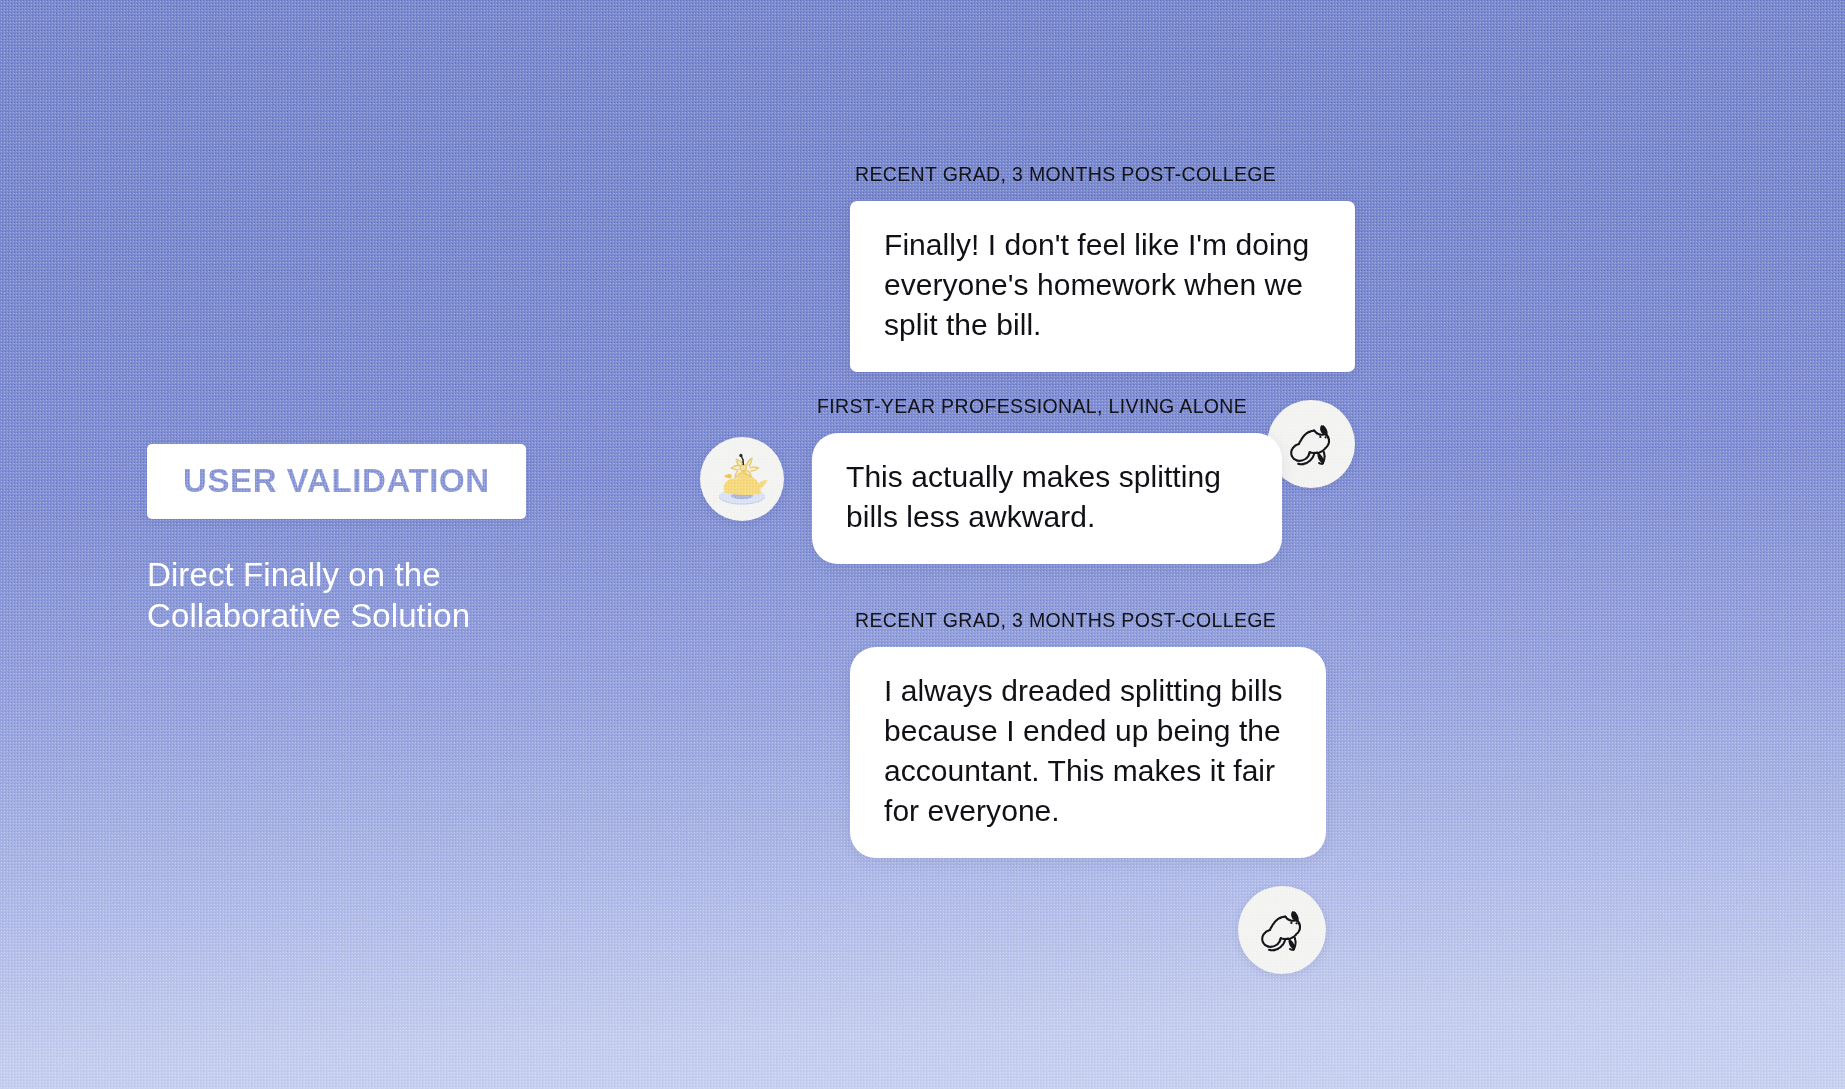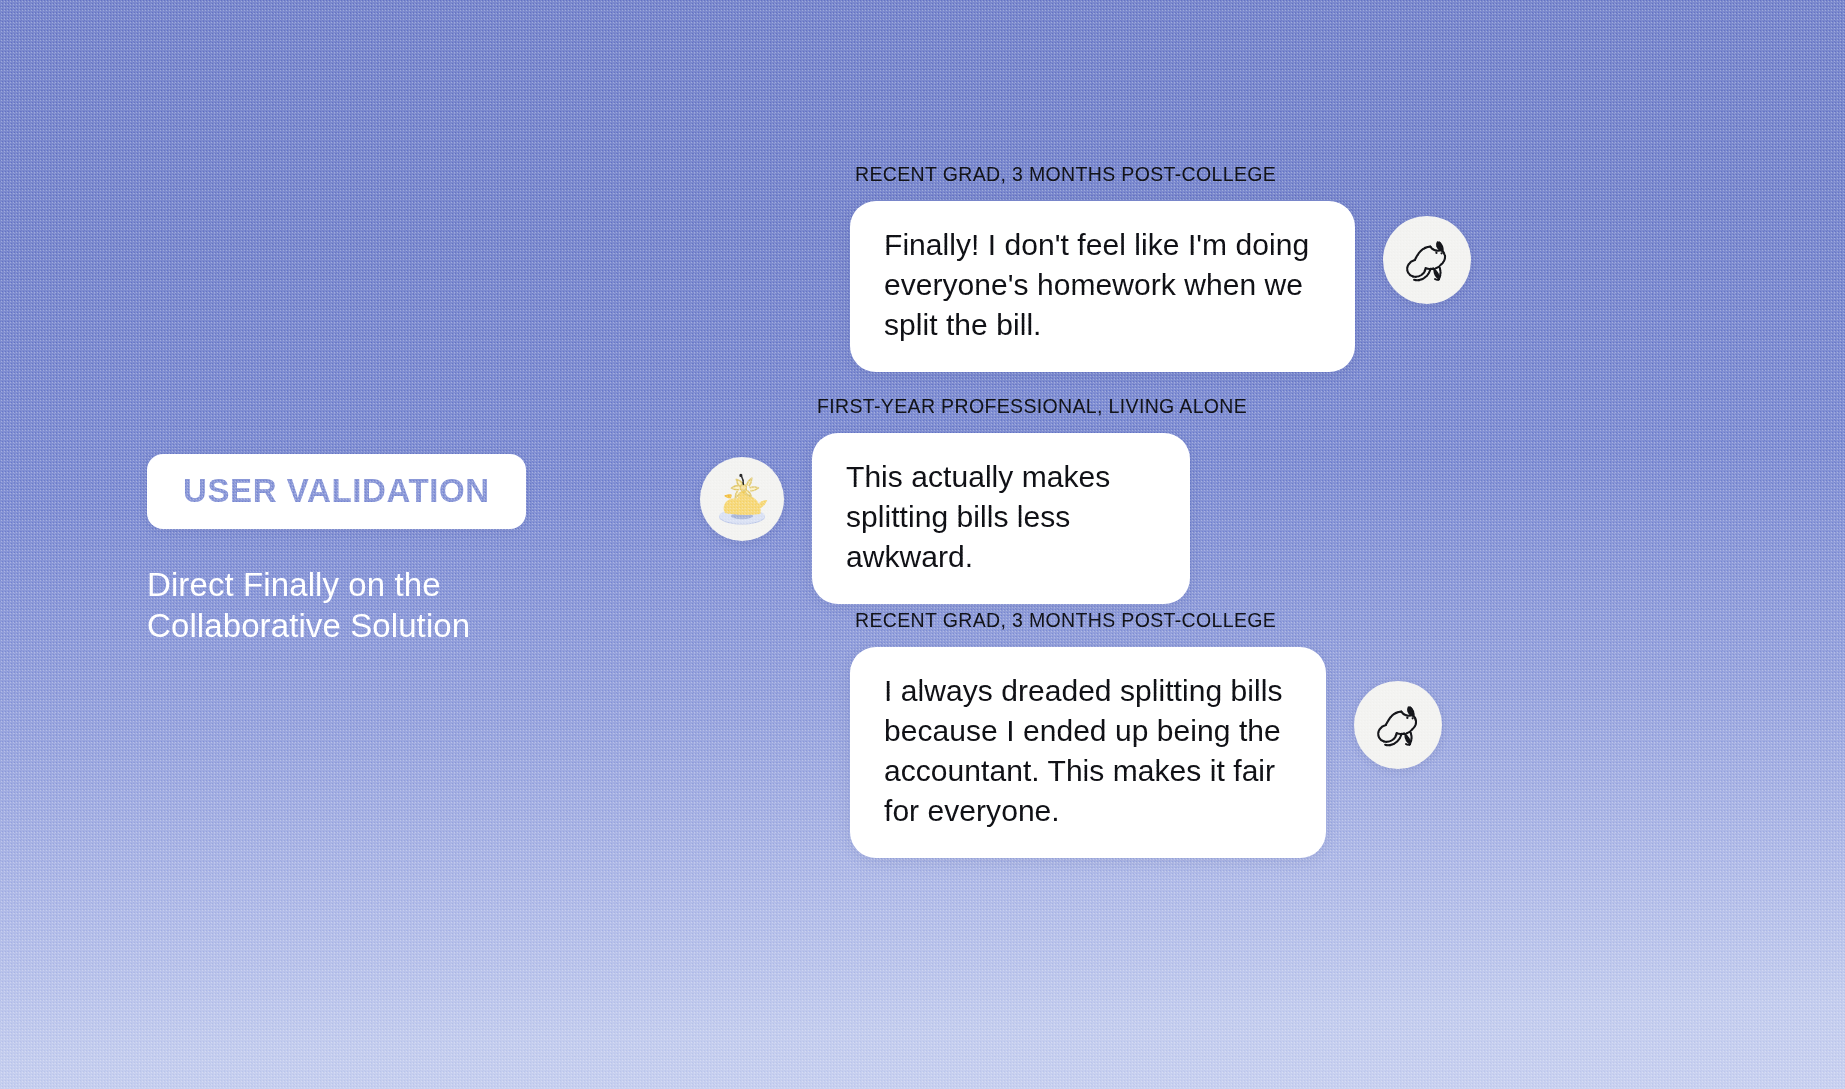--- a/index.html
+++ b/index.html
@@ -44,24 +44,23 @@
   
   .left-col {
     position: absolute;
     left: 147px;
     top: 444px;
     width: 470px;
   }
   .eyebrow-badge {
     display: inline-block;
     background: #ffffff;
-    border-radius: 16px;
+    border-radius: 5px;
     padding: 20px 36px 22px 36px;
     box-shadow: 0 2px 10px rgba(40,50,110,.10);
-    margin-top: 10px;
   }
   .eyebrow-badge .eyebrow-text {
     display: block;
     color: #8c99d8;
     font-size: 33px;
     font-weight: 700;
     letter-spacing: .6px;
     line-height: 1;
     white-space: nowrap;
   }
@@ -79,22 +78,23 @@
   .testimonials {
     position: absolute;
     left: 700px;
     top: 0;
     width: 1145px;
     height: 1089px;
   }
   .testimonial {
     position: absolute;
     display: flex;
-    align-items: center;
+    align-items: flex-end;
     gap: 28px;
+    flex-direction: column;
   }
   .testimonial.t1 { left: 150px; top: 163px; }
   .testimonial.t2 { left: 0px;   top: 395px; flex-direction: row; align-items: center; }
   .testimonial.t3 { left: 150px; top: 609px; }
 
   .bubble-col { display: flex; flex-direction: column; }
   .role-label {
     color: #121318;
     font-size: 19.5px;
     font-weight: 400;
@@ -109,22 +109,22 @@
     box-shadow: 0 3px 14px rgba(40,50,110,.10);
   }
   .bubble-text {
     color: #101116;
     font-size: 30px;
     font-weight: 400;
     line-height: 1.33;
     letter-spacing: .05px;
     white-space: pre-line;
   }
-  .bubble.w1 { width: 505px; }
-  .bubble.w2 { width: 378px; }
+  .bubble.w1 { width: 505px; border-radius: 7px; }
+  .bubble.w2 { width: 470px; }
   .bubble.w3 { width: 476px; }
 
   
   .avatar {
     width: 84px;
     height: 84px;
     border-radius: 50%;
     background: #f3f3f1;
     flex: 0 0 84px;
     display: flex;

